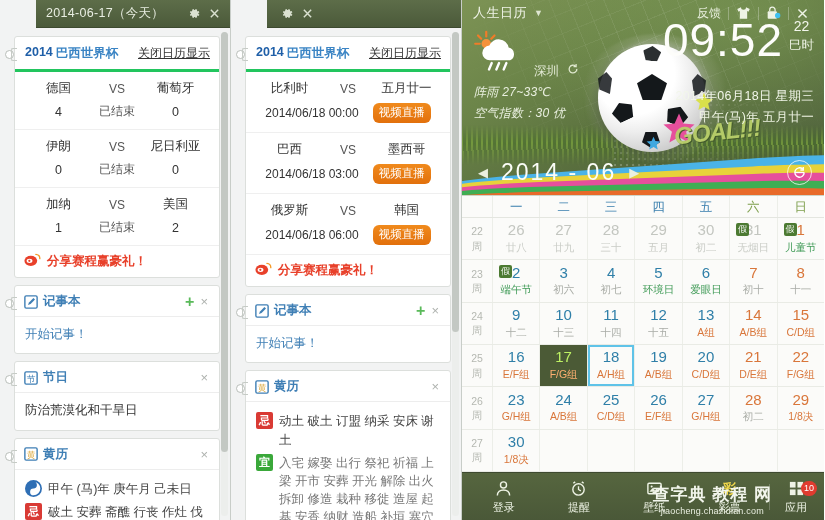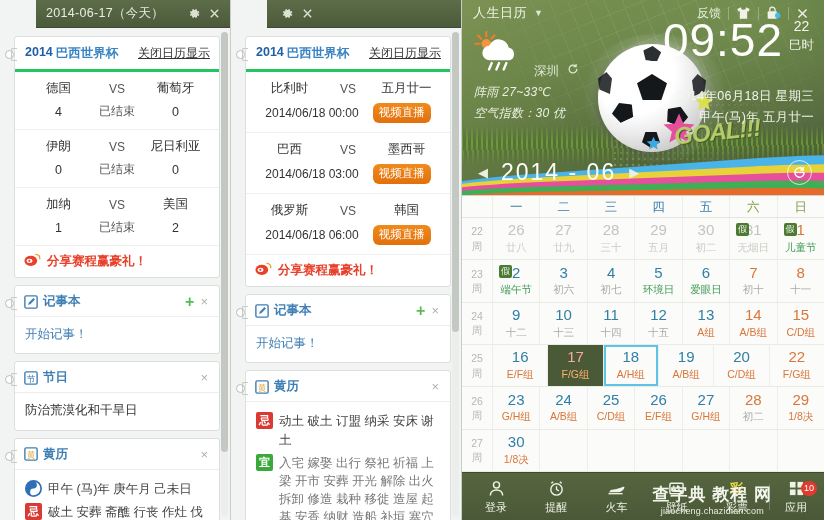--- a/index.html
+++ b/index.html
@@ -160,21 +160,21 @@
   .wrow .wkn { flex:0 0 30px; display:flex; flex-direction:column; align-items:center; justify-content:center; color:#b5b8b1; font-size:10.5px; line-height:1.35; }
   .cell { flex:1; border-left:1px solid #eceee8; display:flex; flex-direction:column; align-items:center; justify-content:center; position:relative; cursor:pointer; }
   .cell .dnum { font-size:15px; color:#2f7fa8; line-height:1.1; font-weight:500; }
   .cell .dsub { font-size:10.5px; color:#a9aca6; margin-top:2px; }
   .cell.out .dnum { color:#c3c6c0; }
   .cell.out .dsub { color:#c9ccc6; }
   .cell.orange .dnum { color:#d9763a; }
   .cell .dsub.orange { color:#d9763a; }
   .cell .dsub.green { color:#3f9a56; }
   .cell.sel { background:#4b5a36; }
-  .cell.sel .dnum { color:#fca5a5; }
+  .cell.sel .dnum { color:#bef264; }
   .cell.sel .dsub { color:#ffb071; }
   .cell.focus { box-shadow: inset 0 0 0 2px #5fc3e8; }
   .hol { position:absolute; left:6px; top:5px; width:13px; height:13px; background:#4c7a32; color:#fff;
     font-size:9px; line-height:13px; text-align:center; border-radius:2px; }
   .cell.empty { cursor:default; }
 
   .tbar { flex:0 0 48px; background:linear-gradient(#56663f,#4a5838); display:flex; align-items:center; padding:0 4px; position:relative; border-top:1px solid #3e4a30; }
   .tbtn { flex:1; display:flex; flex-direction:column; align-items:center; justify-content:center; gap:2px; cursor:pointer; color:#eef2e6; }
   .tbtn .lb { font-size:11px; color:#eef3e5; }
   .tbtn .ic { height:19px; display:flex; align-items:center; }
@@ -715,20 +715,24 @@
             </div>
             <div class="cell">
               <span class="dnum">19</span>
               <span class="dsub orange">A/B组</span>
             </div>
             <div class="cell">
               <span class="dnum">20</span>
               <span class="dsub orange">C/D组</span>
             </div>
             <div class="cell orange">
+              <span class="dnum">21</span>
+              <span class="dsub orange">D/E组</span>
+            </div>
+            <div class="cell orange">
               <span class="dnum">22</span>
               <span class="dsub orange">F/G组</span>
             </div>
           </div>
           <div class="wrow">
             <div class="wkn">
               <span>26</span>
               <span>周</span>
             </div>
             <div class="cell">
@@ -791,30 +795,20 @@
       </div>
       <div class="tbtn">
         <span class="ic">
             <svg width="17" height="17" viewBox="0 0 18 18">
               <circle cx="9" cy="10" r="6" stroke="#eef3e5" stroke-width="1.5" fill="none"></circle>
               <path d="M9 6.5V10l2.5 1.5" stroke="#eef3e5" stroke-width="1.4" fill="none"></path>
               <path d="M3.5 3.5L5.5 2M14.5 3.5L12.5 2" stroke="#eef3e5" stroke-width="1.5"></path>
             </svg>
           </span>
         <span class="lb">提醒</span>
-      </div>
-      <div class="tbtn">
-        <span class="ic">
-            <svg width="19" height="17" viewBox="0 0 20 18">
-              <path d="M2 13h9.5c3.5 0 5.5-2.2 6.8-4.6.4-.8-.2-1.6-1-1.3L10 9.5 4 10.6z" fill="#eef3e5"></path>
-              <path d="M1.5 14.5h15" stroke="#eef3e5" stroke-width="1.4"></path>
-              <circle cx="12.8" cy="7.2" r="1.1" fill="#4a5838"></circle>
-            </svg>
-          </span>
-        <span class="lb">火车</span>
       </div>
       <div class="tbtn">
         <span class="ic">
             <svg width="17" height="17" viewBox="0 0 18 18">
               <rect x="2" y="3.5" width="14" height="11" rx="1.2" stroke="#eef3e5" stroke-width="1.5" fill="none"></rect>
               <path d="M3.5 12.5l3.5-4 2.5 2.6 2-2 3 3.4z" fill="#eef3e5"></path>
               <circle cx="6" cy="6.8" r="1.1" fill="#eef3e5"></circle>
             </svg>
           </span>
         <span class="lb">壁纸</span>

